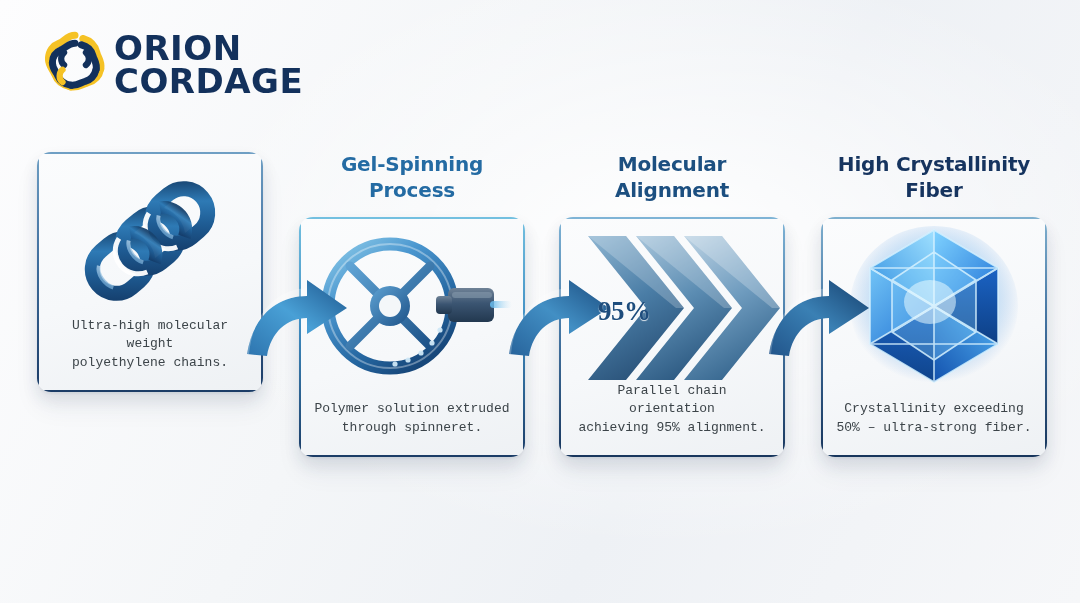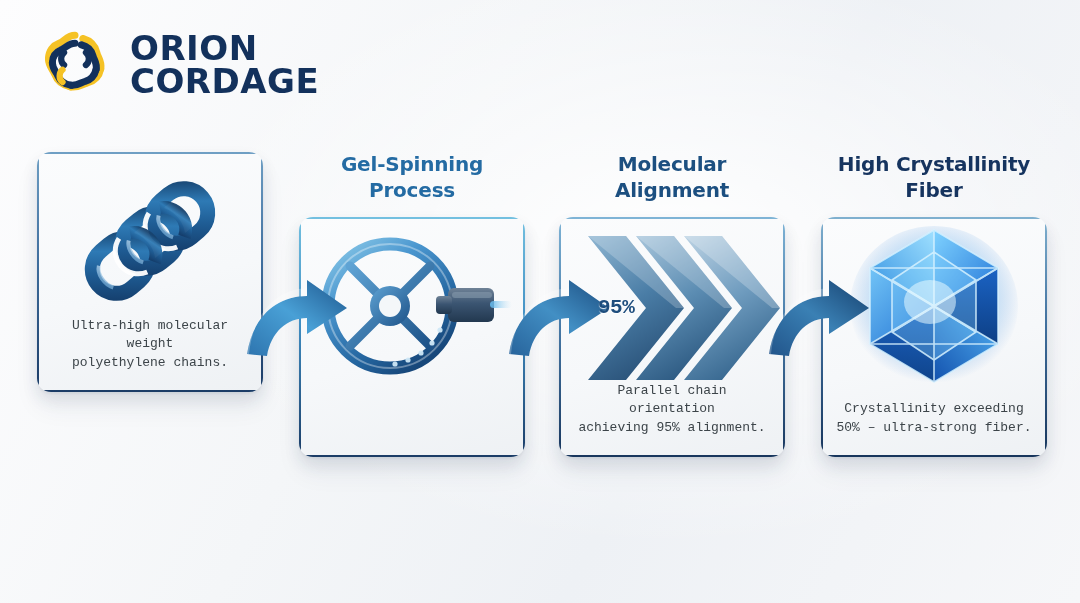--- a/index.html
+++ b/index.html
@@ -24,21 +24,21 @@
     overflow: hidden;
   }
 
   
   #logo {
     position: absolute;
     left: 36px;
     top: 26px;
     display: flex;
     align-items: center;
-    gap: 16px;
+    gap: 0;
   }
   #logo-mark {
     width: 78px;
     height: 78px;
     flex: none;
   }
   #logo-text {
     display: flex;
     flex-direction: column;
     line-height: 0.98;
@@ -133,24 +133,24 @@
   }
   .arrow-1 { left: 243px; }
   .arrow-2 { left: 505px; }
   .arrow-3 { left: 765px; }
 
   
   #pct-badge {
     position: absolute;
     left: 598px;
     top: 296px;
-    font-size: 21px;
+    font-size: 27px;
     font-weight: bold;
     color: #1e4d7d;
-    font-family: Liberation Mono, monospace;
+    font-family: Liberation Serif, serif;
     letter-spacing: -0.5px;
     z-index: 7;
     text-shadow: 0 1px 1px rgba(255,255,255,0.9);
   }
 </style>
 </head>
 <body>
 
 <div id="stage">
 
@@ -270,20 +270,22 @@
             <circle cx="120" cy="117" r="2.6"></circle>
             <circle cx="128" cy="104" r="2.6"></circle>
             <circle cx="83" cy="138" r="2.6"></circle>
           </g>
           <rect x="136" y="62" width="46" height="34" rx="6" fill="url(#nozzleG)"></rect>
           <rect x="124" y="70" width="16" height="18" rx="4" fill="url(#nozzleG)"></rect>
           <rect x="140" y="66" width="40" height="6" rx="3" fill="#8699ab" opacity="0.6"></rect>
           <rect x="178" y="75" width="22" height="7" rx="3.5" fill="url(#jetG)"></rect>
         </svg>
       </div>
+      <div class="card-caption">Polymer solution extruded
+through spinneret.</div>
     </div>
   </div>
 
   <div class="step step-3">
     <div class="step-title">Molecular
 Alignment</div>
     <div class="card">
       <div class="card-art">
         <svg width="220" height="160" viewBox="0 0 220 160">
           <defs>

